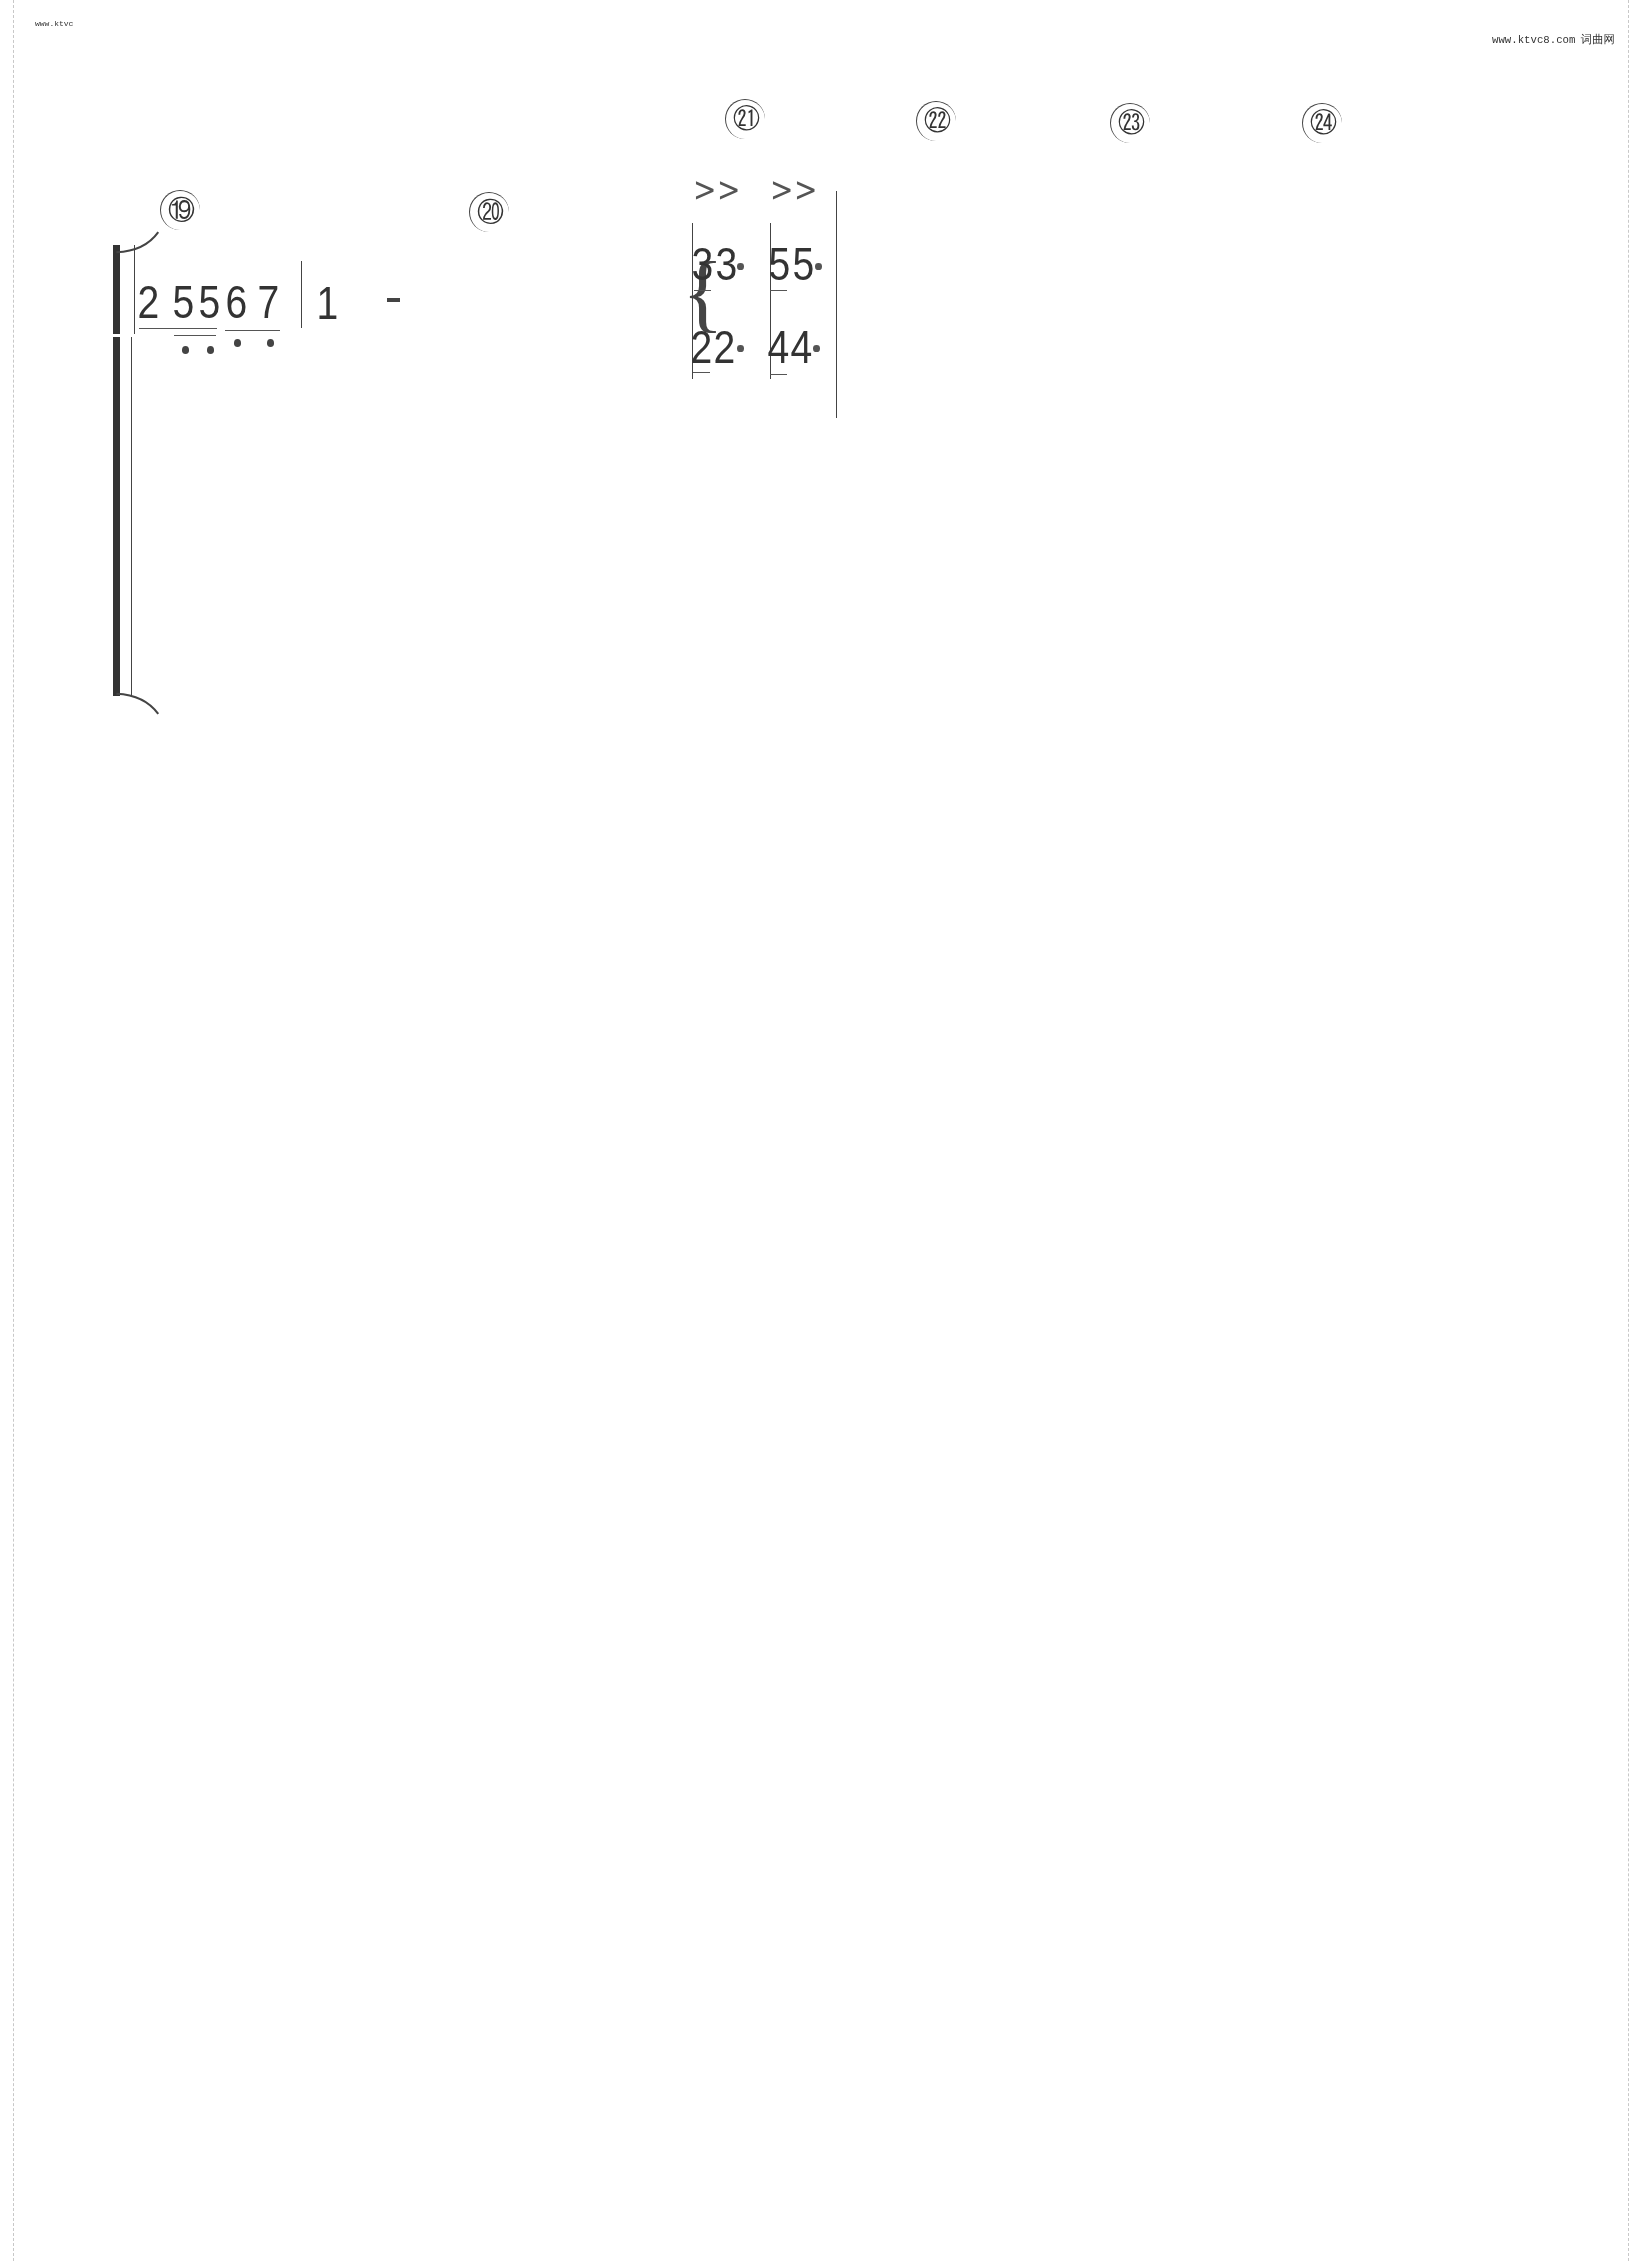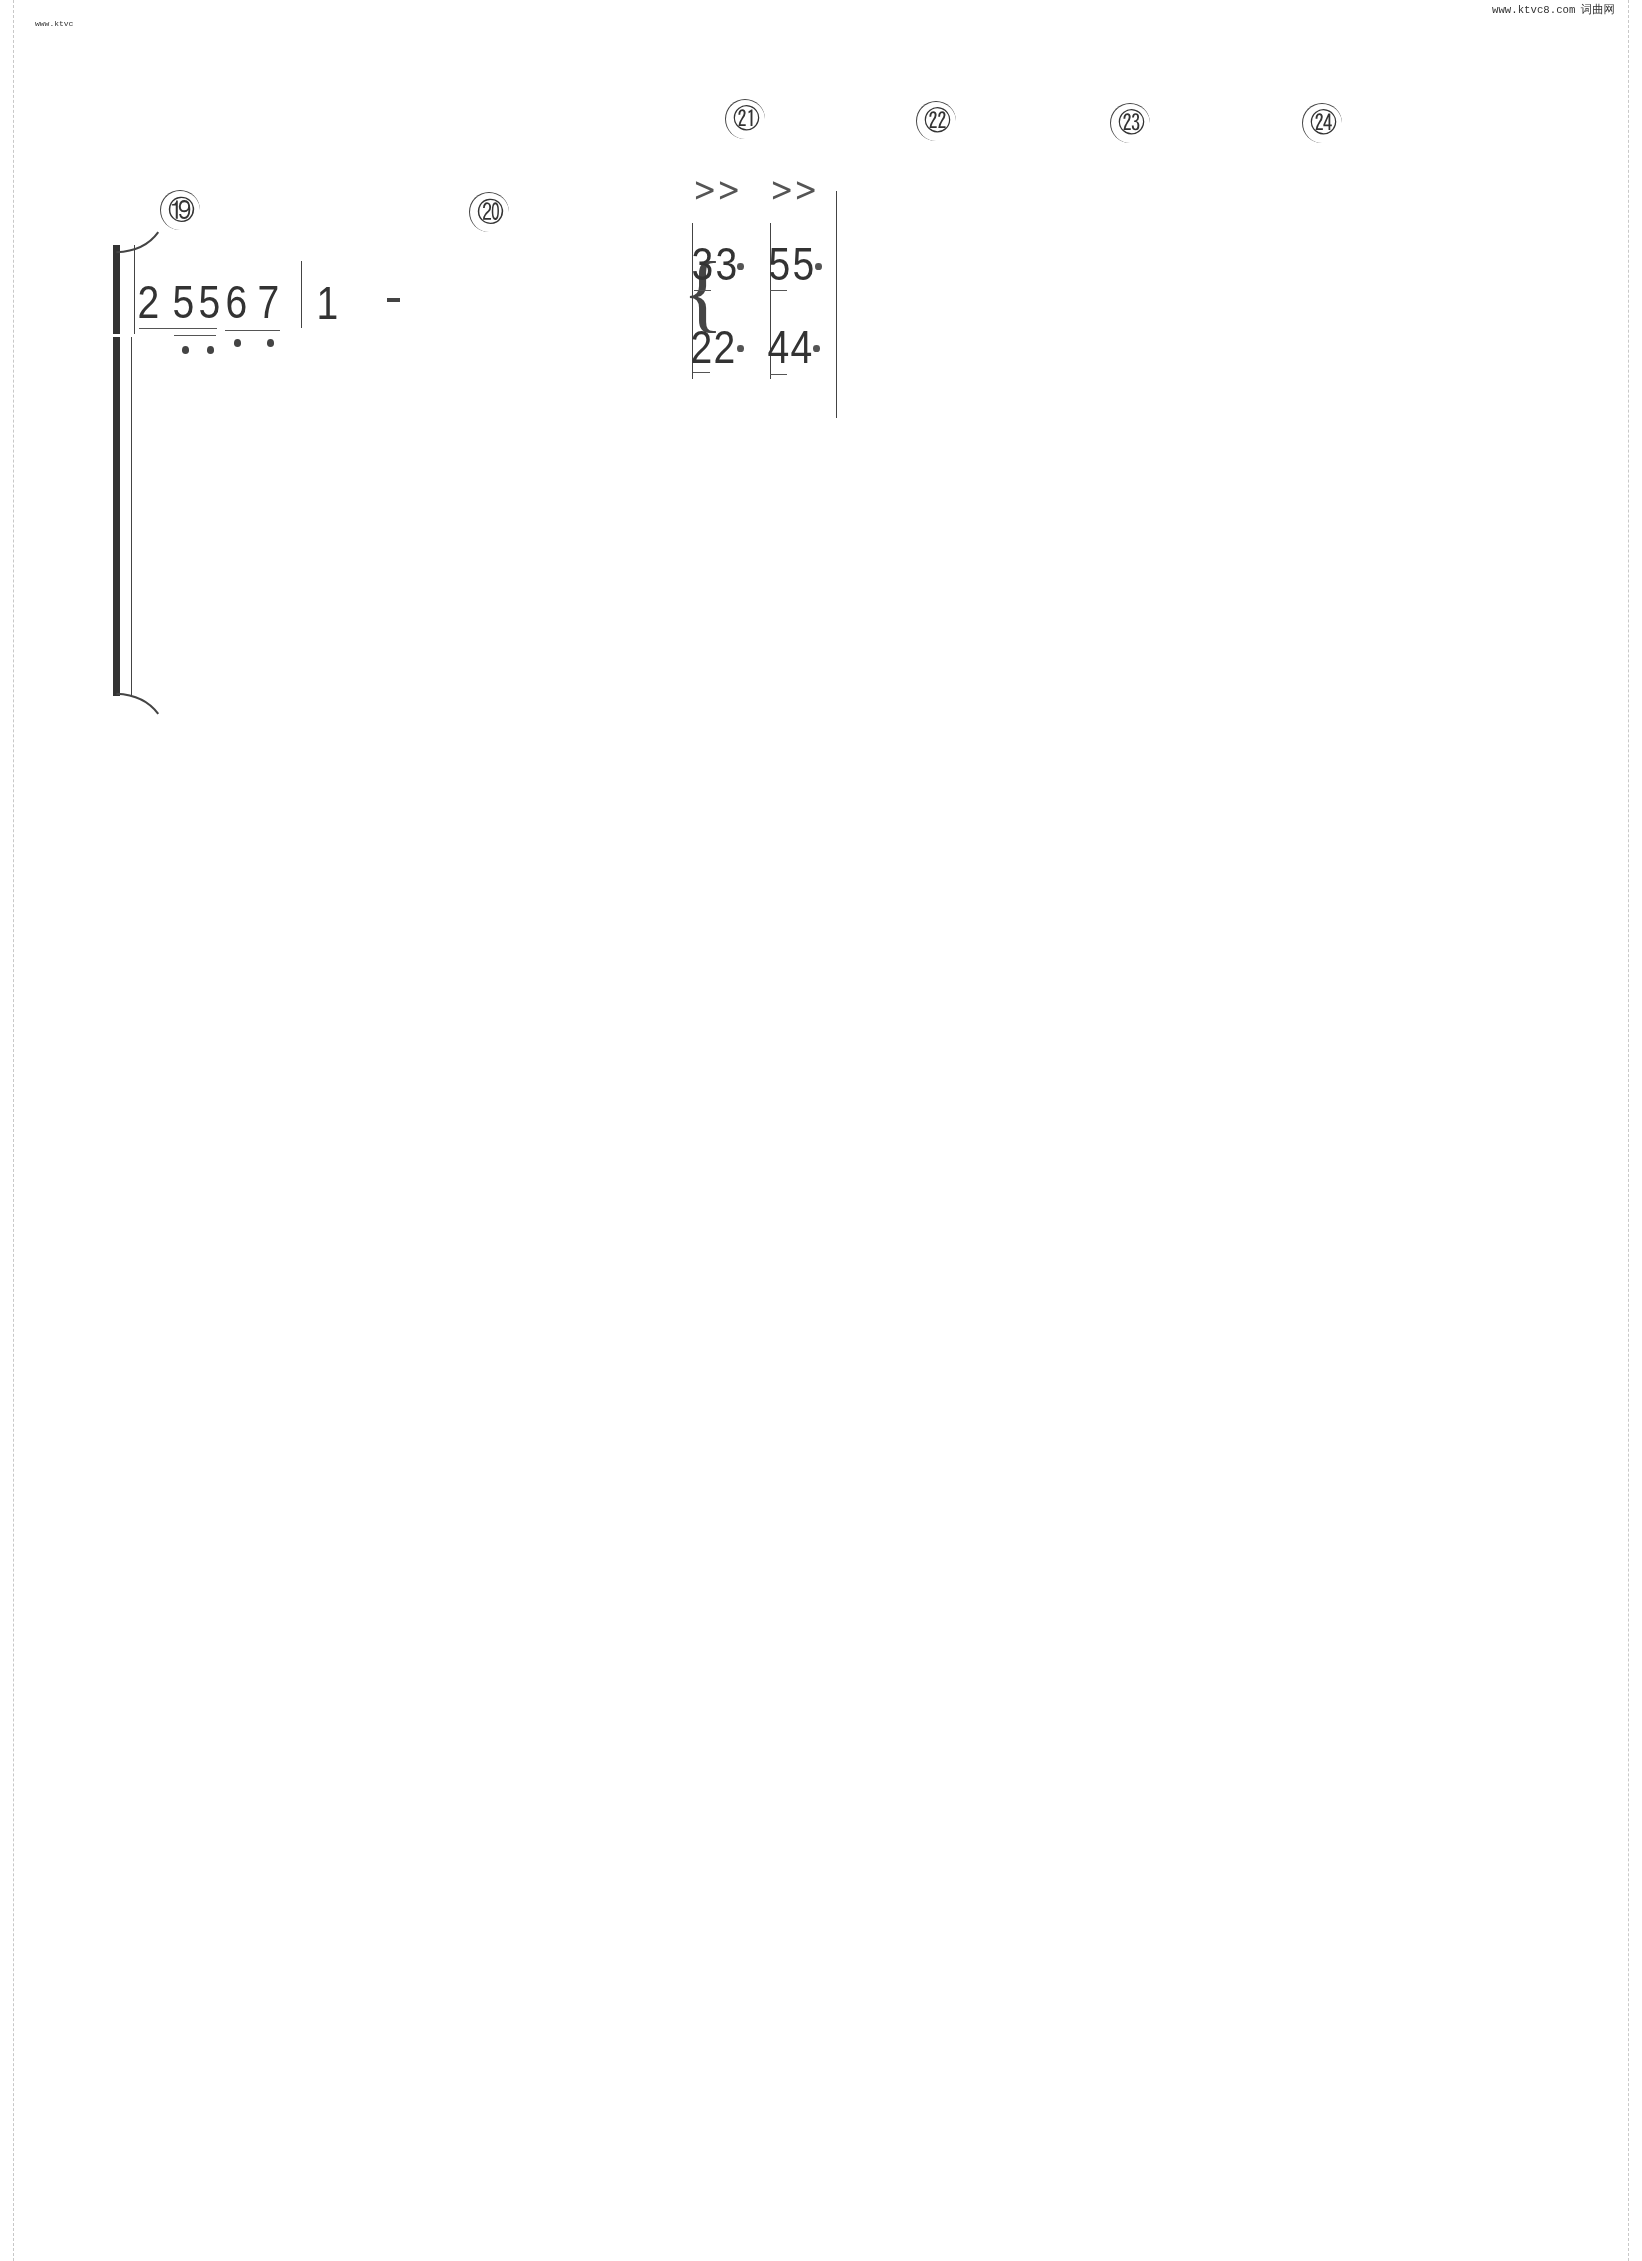--- a/index.html
+++ b/index.html
@@ -11,21 +11,21 @@
   .abs { position: absolute; }
   
   .side-strip {
     position: absolute; top: 0; width: 13.4px; height: 2261px;
     display: flex; flex-direction: column; align-items: center;
     font-family: "DejaVu Sans", sans-serif; font-size: 8.7px; line-height: 12.7px; color: #b8b8b8;
   }
   .side-strip.left { left: 0.7px; border-right: 1.3px dashed #c8c8c8; width: 12.7px; }
   .side-strip.right { right: 0; border-left: 1.3px dashed #c8c8c8; width: 12.7px; }
   .wm-top-left { left: 35px; top: 19px; font-family: "Liberation Mono", monospace; font-size: 8px; color: #333; }
-  .wm-top-right { right: 27px; top: 2px; font-family: "Liberation Mono", monospace; font-size: 10.7px; color: #333; white-space: nowrap; }
+  .wm-top-right { right: 27px; top: 32px; font-family: "Liberation Mono", monospace; font-size: 10.7px; color: #333; white-space: nowrap; }
   .wm-top-right .cn { font-family: "DejaVu Sans", sans-serif; font-size: 11.4px; margin-left: 5.4px; }
 
   
   .mnum {
     position: absolute; font-family: "Liberation Serif", serif; font-size: 27px; color: #333;
     width: 39px; height: 39px; line-height: 39px; text-align: center;
     border-left: 1.3px solid #444; border-top: 1.3px solid #444; border-radius: 50%;
     letter-spacing: -2px;
   }
   .note {

